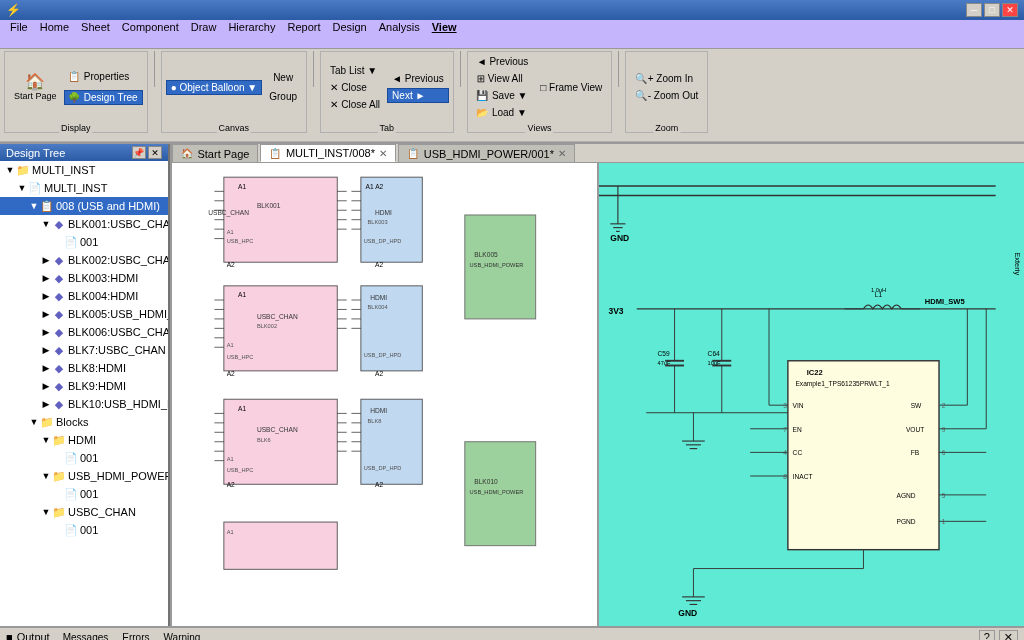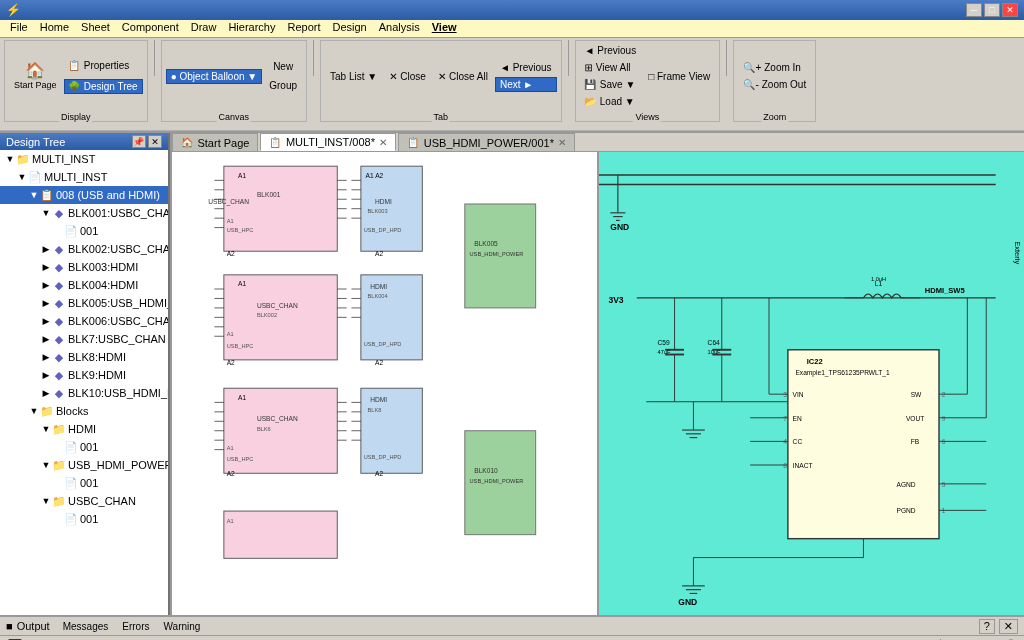--- a/index.html
+++ b/index.html
@@ -18,26 +18,26 @@
     }
     #title-bar .title-text { flex: 1; text-align: center; font-size: 11px; }
     #title-bar .window-controls { display: flex; gap: 2px; }
     #title-bar .win-btn {
       width: 16px; height: 14px; background: #d4d0c8; border: 1px solid #888;
       display: flex; align-items: center; justify-content: center; font-size: 9px; cursor: pointer;
     }
 
     
     #menu-bar {
-      background: #fef9c3;
+      background: #c4b5fd;
       height: 18px;
       display: flex;
-      align-items: flex-start;
+      align-items: flex-end;
       border-bottom: 1px solid #999;
-      padding: 0 4px;
+      padding: 14px 4px;
     }
     #menu-bar .menu-item {
       padding: 1px 6px;
       font-size: 11px;
       cursor: pointer;
     }
 
     
     #toolbar-area {
       background: #d4d0c8;
@@ -287,21 +287,21 @@
         <div class="toolbar-btn" style="flex-direction:row;gap:4px;">
           <span>Group</span>
         </div>
       </div>
       <span class="toolbar-group-label">Canvas</span>
     </div>
 
     <div class="toolbar-separator"></div>
 
     <div class="toolbar-group" style="padding-bottom:12px;">
-      <div style="display:flex;flex-direction:row;gap:2px;">
+      <div style="display:flex;flex-direction:column;gap:2px;">
         <div class="toolbar-btn-small">Tab List ▼</div>
         <div class="toolbar-btn-small">✕ Close</div>
         <div class="toolbar-btn-small">✕ Close All</div>
       </div>
       <div style="display:flex;flex-direction:column;gap:2px;">
         <div class="toolbar-btn-small">◄ Previous</div>
         <div class="toolbar-btn-small toolbar-btn-highlight">Next ►</div>
       </div>
       <span class="toolbar-group-label">Tab</span>
     </div>

